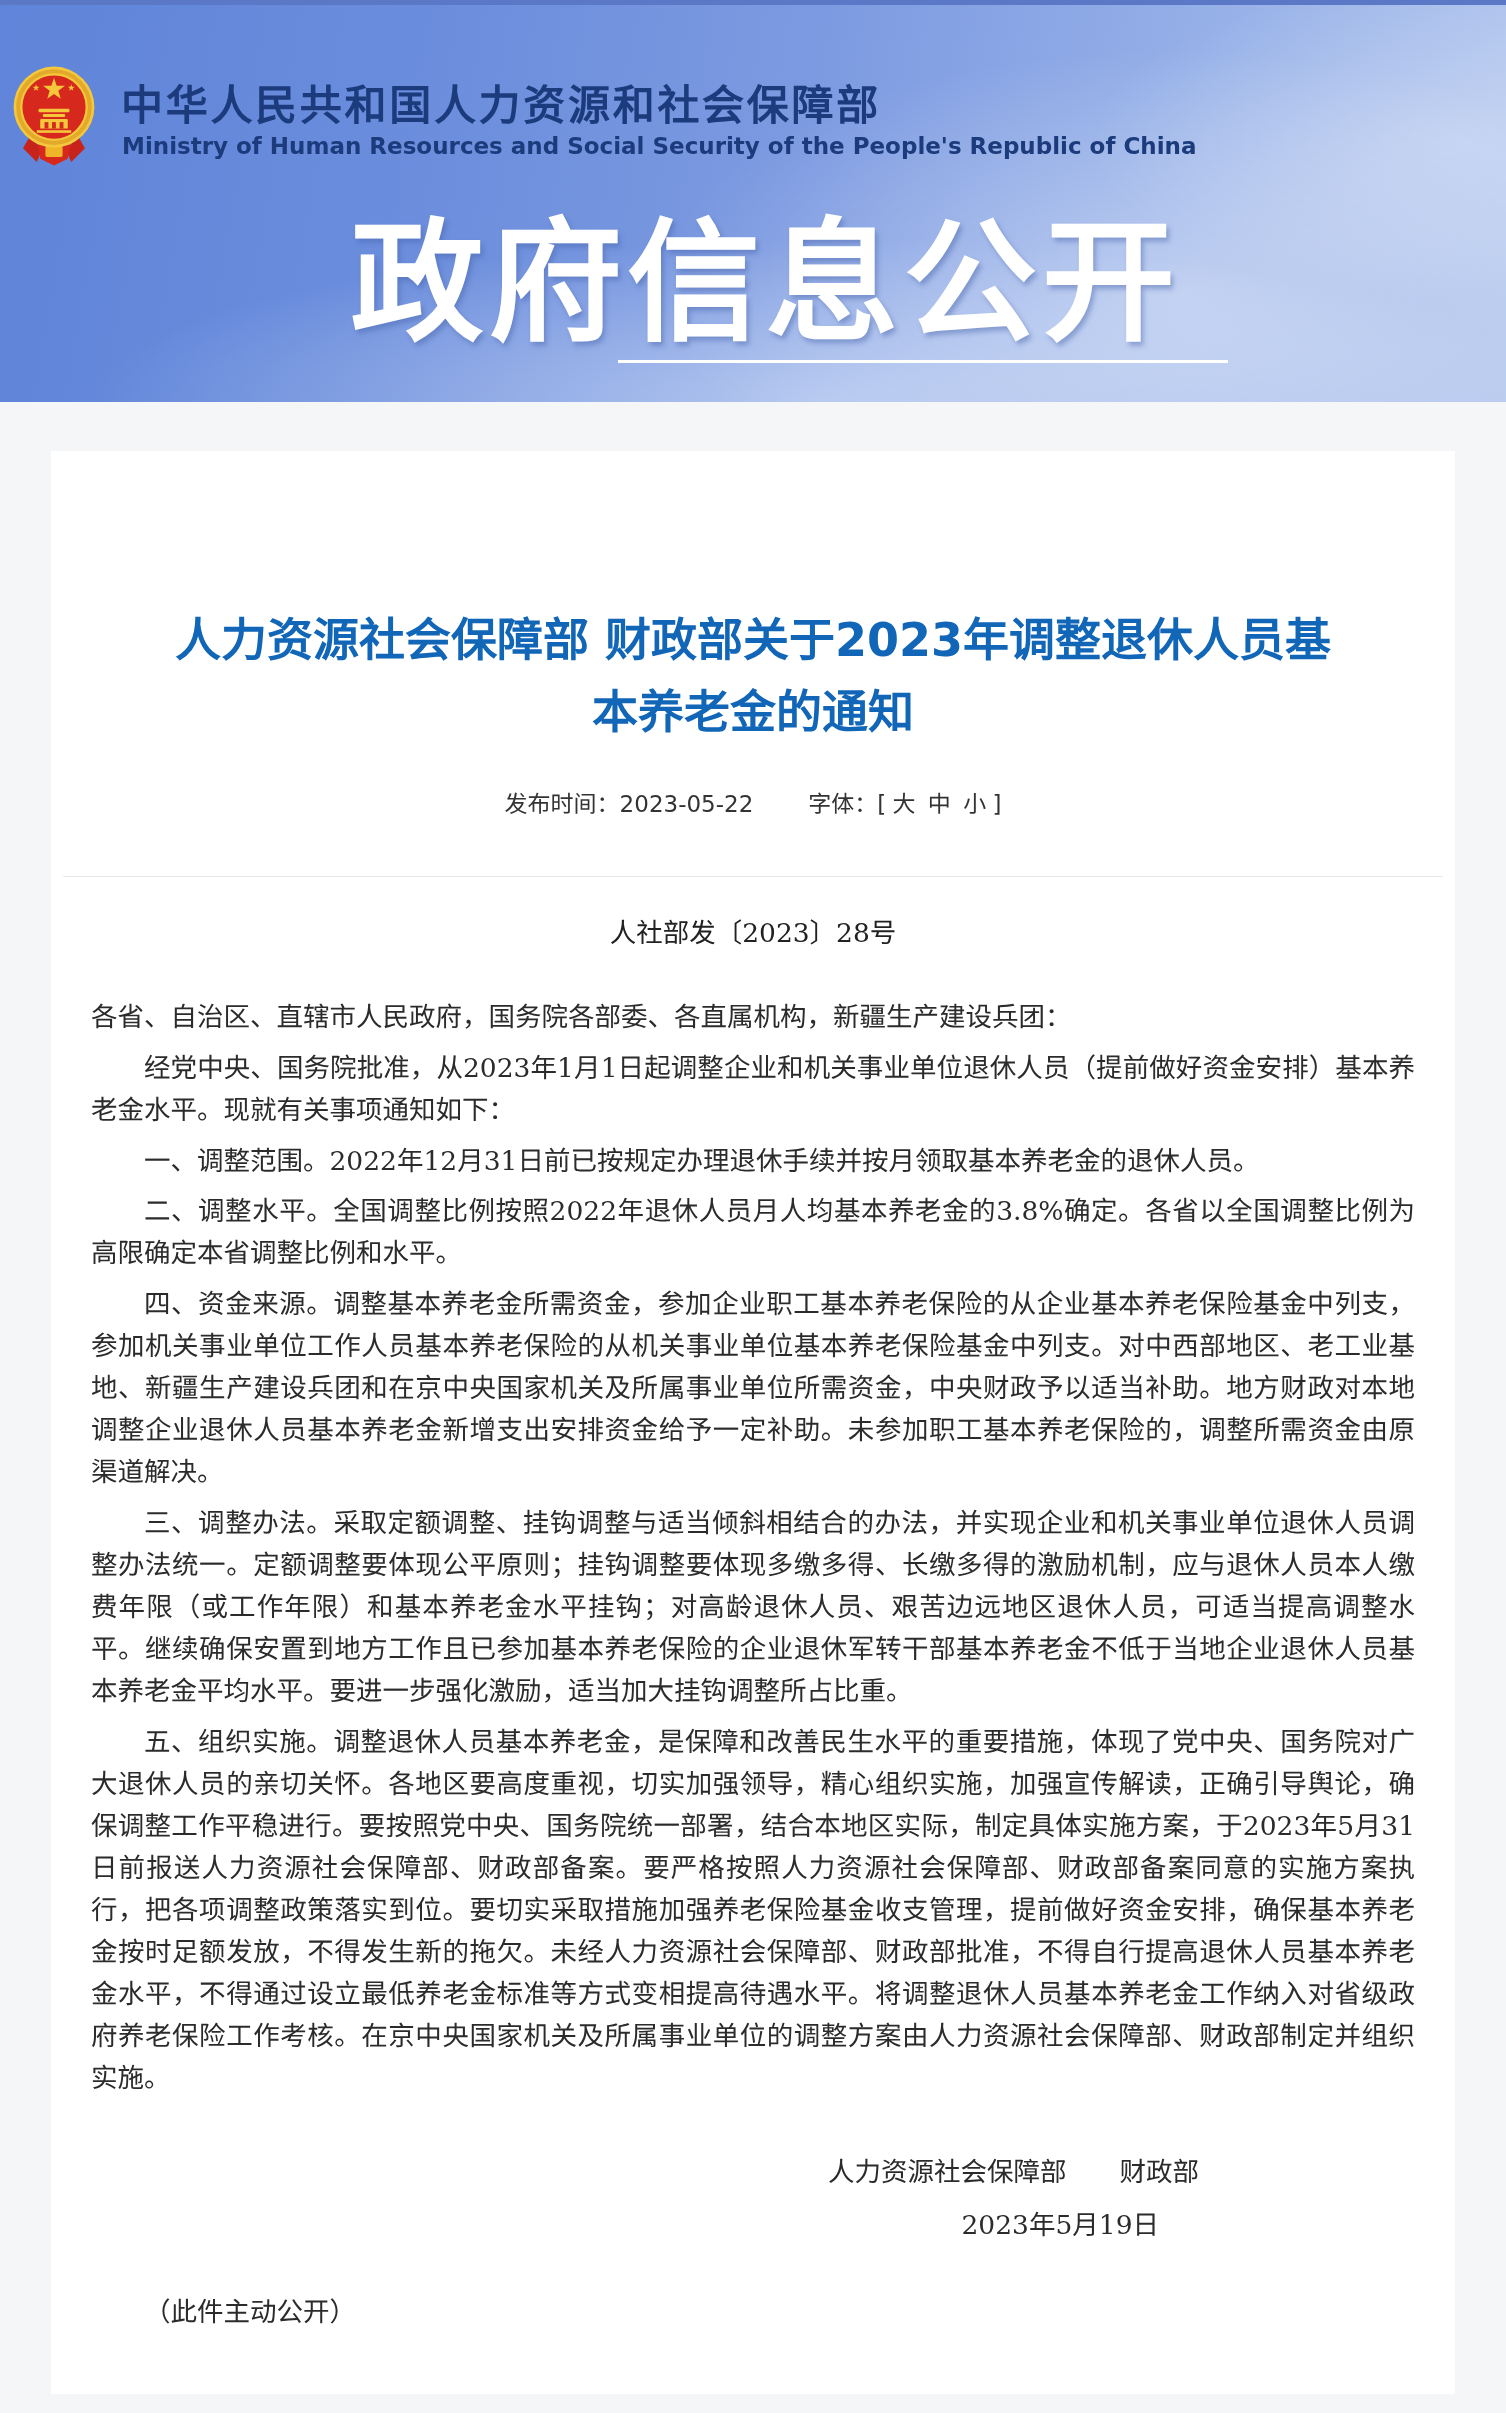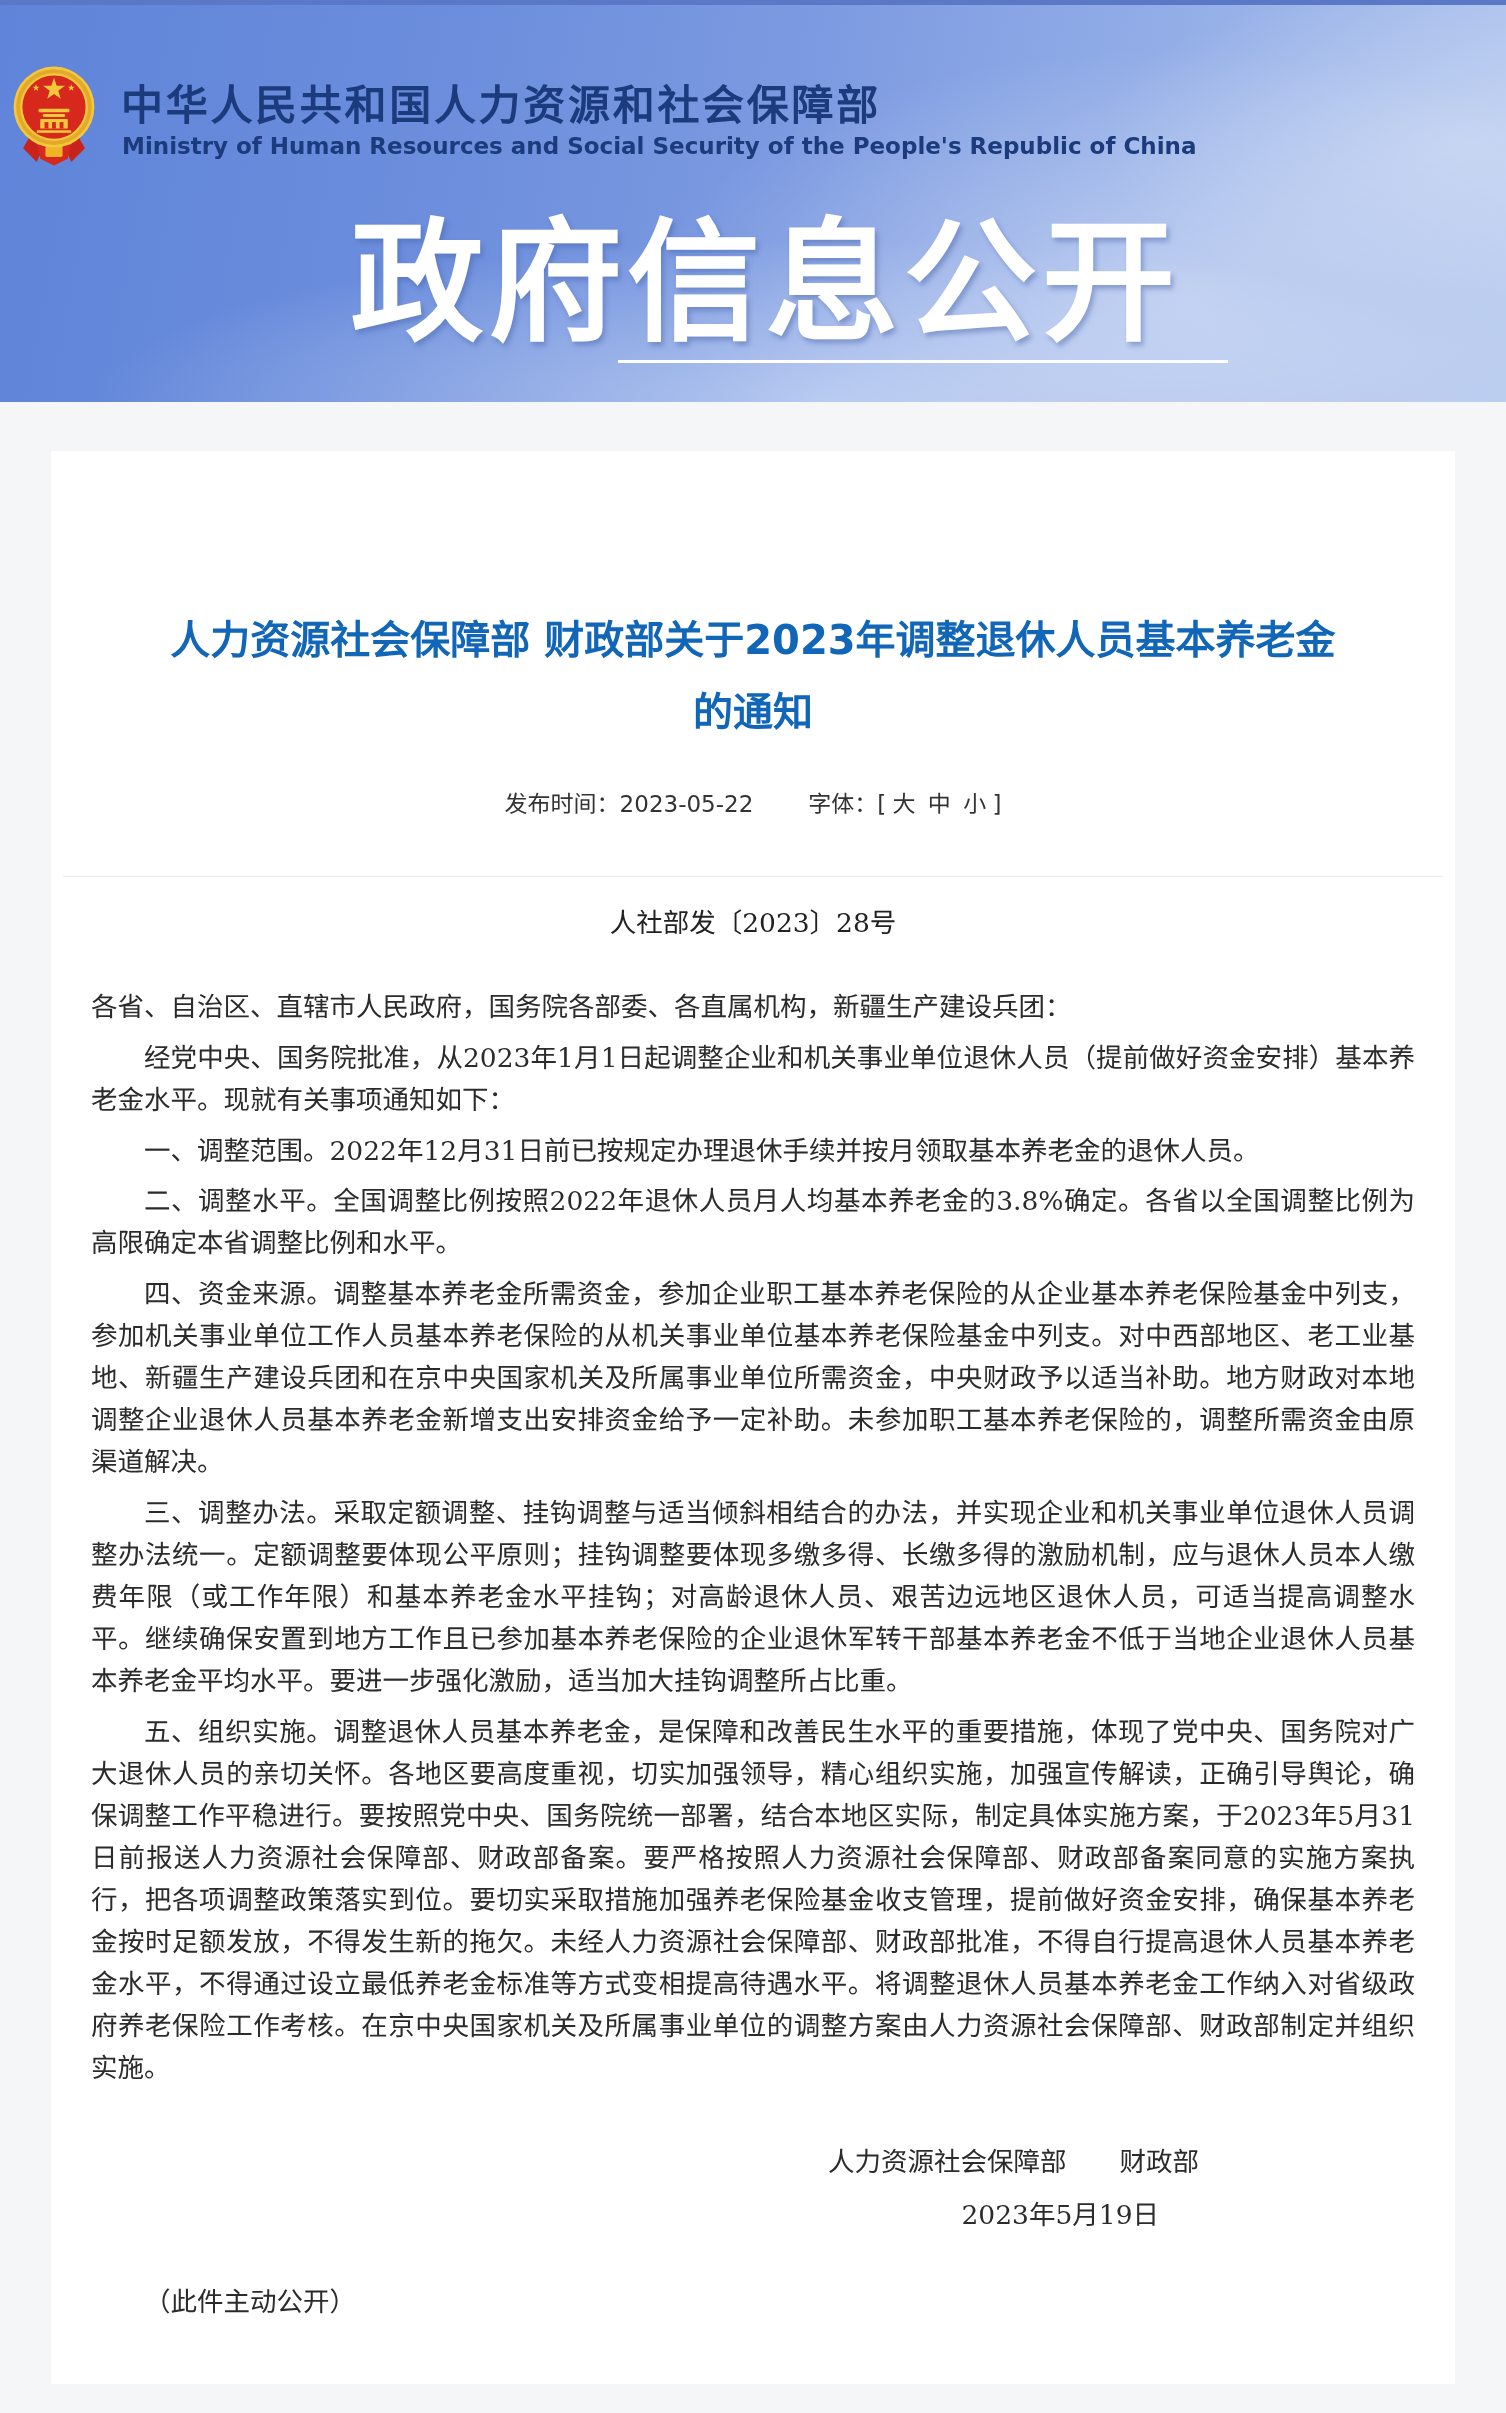--- a/index.html
+++ b/index.html
@@ -35,30 +35,30 @@
     position:absolute; left:618px; top:360px; width:610px; height:2.7px; background:#ffffff;
   }
 
   
   .card {
     margin:49px 51px 0 51px; background:#ffffff;
     padding:153px 0 65px 0;
   }
   .article-title {
     max-width:1201px; margin:0 auto; text-align:center;
-    font-size:40px; line-height:72px; font-weight:bold; color:#1166b8;
+    font-size:46px; line-height:72px; font-weight:bold; color:#1166b8;
     font-family:"DejaVu Sans","Liberation Sans",sans-serif;
   }
   .meta { margin-top:37px; text-align:center; font-size:23px; color:#333333; }
   .meta .label { color:#333333; }
   .meta .font-group { margin-left:55px; }
   .meta .size-btn { margin:0 6.2px; cursor:pointer; }
   .divider { margin:57px 12.4px 0 12.4px; border-top:0.9px solid #e9e9e9; height:0; }
   .doc-number {
-    margin-top:24px; text-align:center; font-size:26.5px; color:#222222;
+    margin-top:34px; text-align:center; font-size:26.5px; color:#222222;
     font-family:"DejaVu Serif","Liberation Serif",serif;
   }
   .body-text {
     margin-top:46px; padding:0 40px;
     font-size:26.5px; line-height:42px; color:#2b2b2b; text-align:justify;
     font-family:"DejaVu Serif","Liberation Serif",serif;
   }
   .body-text p { margin-bottom:8.8px; }
   .body-text p.indent { text-indent:2em; }
   .signature {

